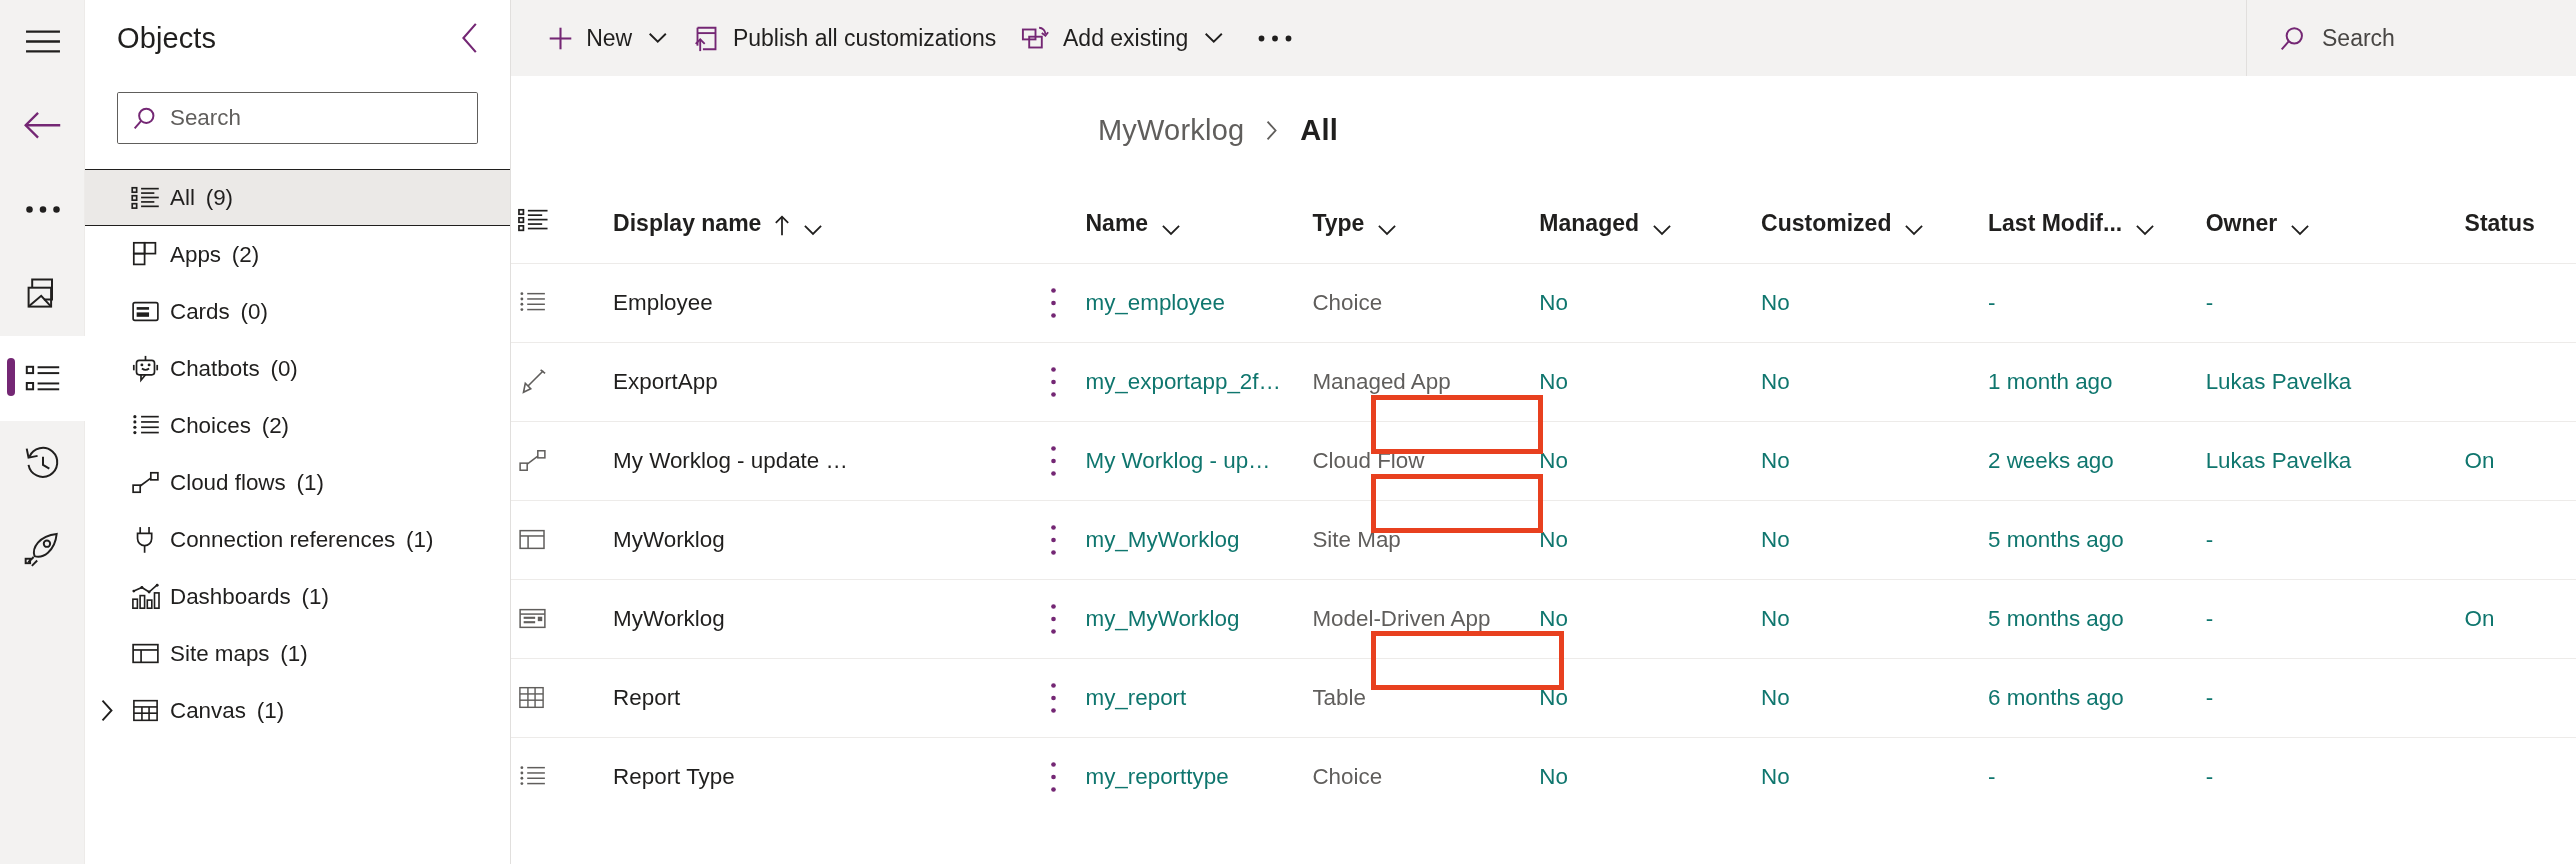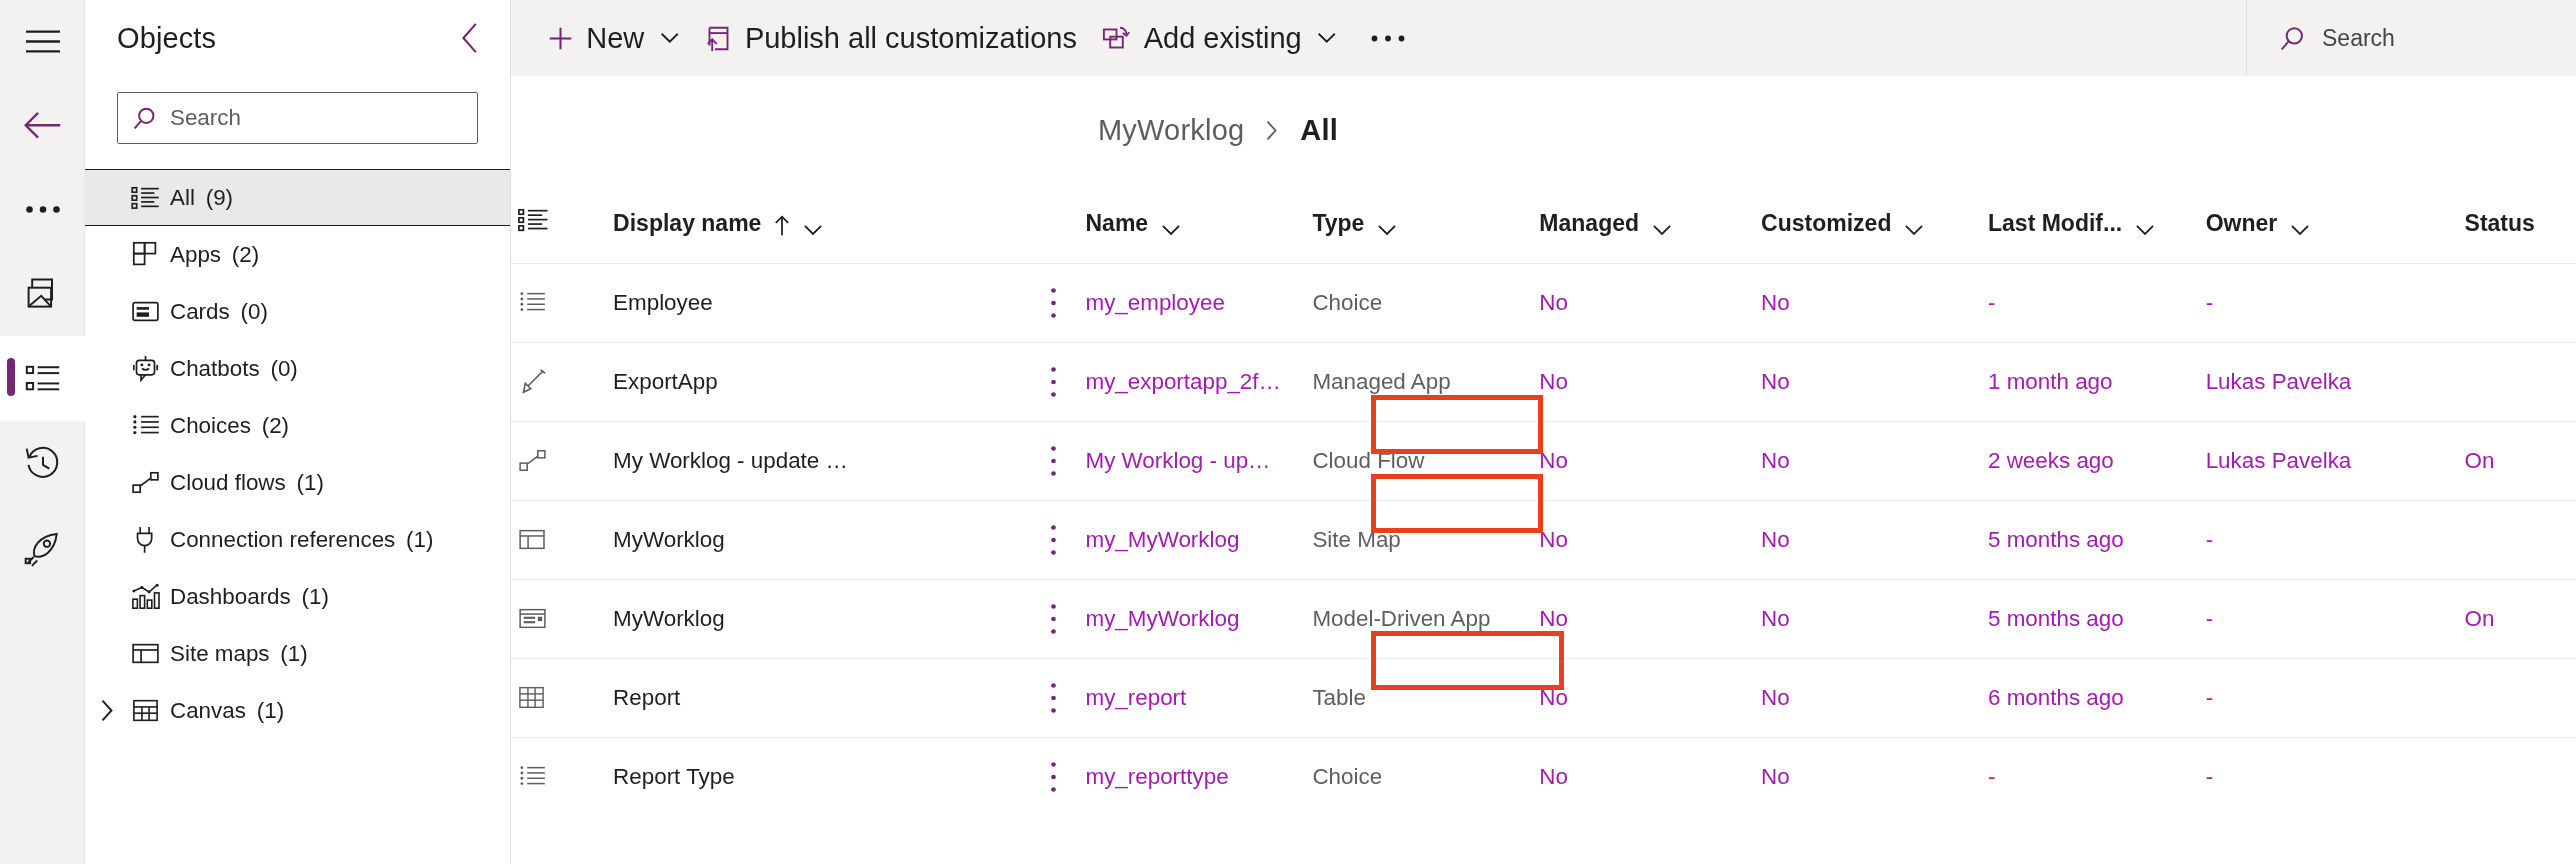--- a/index.html
+++ b/index.html
@@ -105,21 +105,21 @@
     display: flex; align-items: center;
     padding-left: 23px;
     position: relative;
   }
   .cmd {
     display: flex; align-items: center;
     height: 76px; padding: 0 12.6px;
     cursor: pointer; white-space: nowrap;
   }
   .cmd .cicon { display: flex; align-items: center; margin-right: 12.6px; }
-  .cmd .clabel { font-size: 29px; color: #201f1e; }
+  .cmd .clabel { font-size: 23px; color: #201f1e; }
   .cmd .cchev { display: flex; align-items: center; margin-left: 14.4px; }
   .cmd-overflow { padding: 0 20px; }
 
   .topsearch {
     position: absolute; right: 0; top: 0;
     width: 330px; height: 76px;
     border-left: 0.9px solid #e1dfdd;
     display: flex; align-items: center; padding-left: 32px;
     cursor: text;
   }
@@ -160,21 +160,21 @@
   .thinner .hchev { margin-left: 12.6px; display: flex; align-items: center; cursor: pointer; }
 
   table.grid tbody tr { height: 79px; border-top: 0.9px solid #edebe9; margin-top: 22px; }
   table.grid tbody tr:first-child { border-top: 0.9px solid #edebe9; }
   table.grid tbody td { padding: 0; vertical-align: middle; font-size: 22.4px; }
   td.cell-icon { }
   td.cell-icon .ciwrap { display: flex; align-items: center; padding-left: 7.2px; }
   td.cell-dn { font-size: 24px; color: #201f1e; white-space: nowrap; overflow: hidden; text-overflow: ellipsis; }
   td.cell-dn span { cursor: pointer; }
   td.cell-ov .dots { display: flex; align-items: center; justify-content: center; cursor: pointer; }
-  td.cell-generic { color: #a21caf; white-space: nowrap; overflow: hidden; }
+  td.cell-generic { color: #0f766e; white-space: nowrap; overflow: hidden; }
   td.cell-ty { color: #605e5c; position: relative; white-space: nowrap; }
 
   
   .annot {
     position: absolute;
     border: 5.4px solid #e8401f;
     pointer-events: none;
     box-sizing: border-box;
     z-index: 40;
   }

